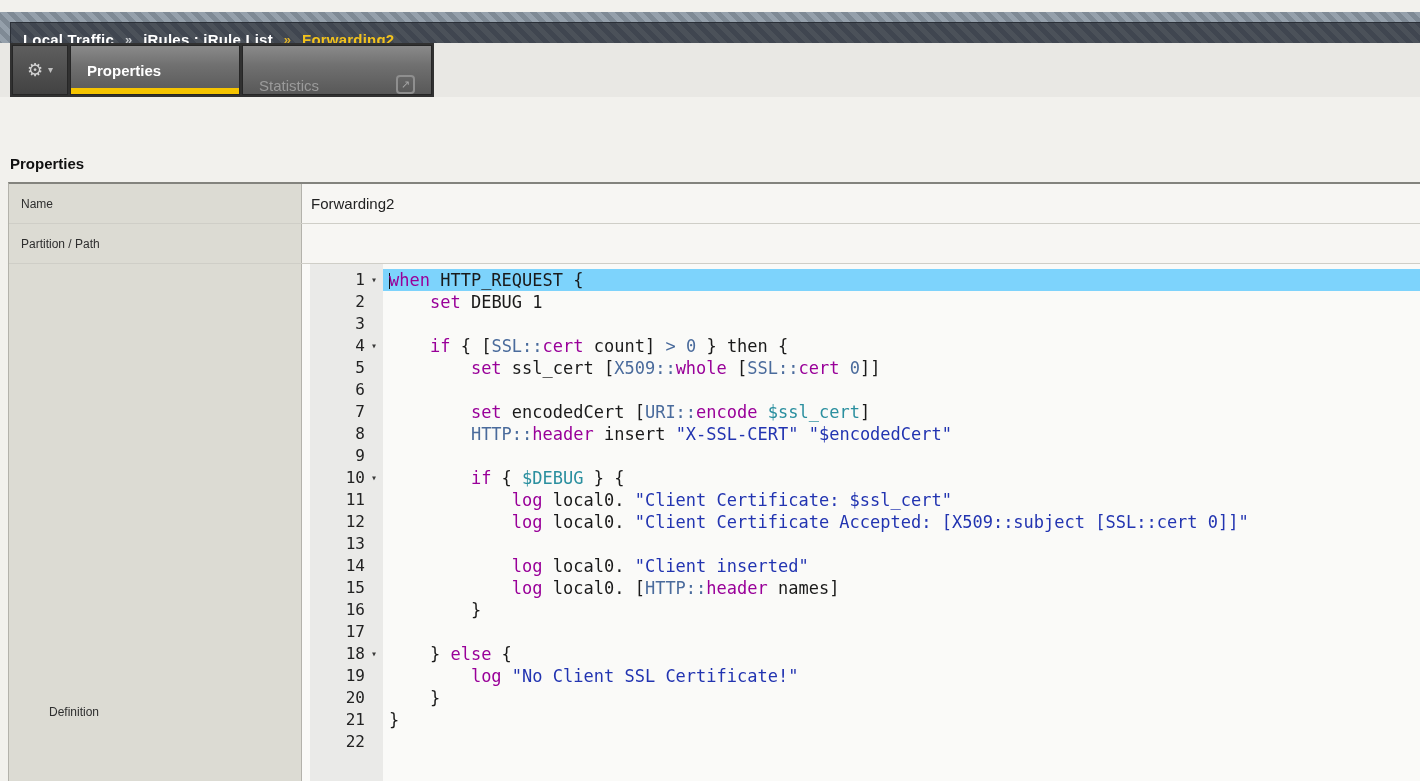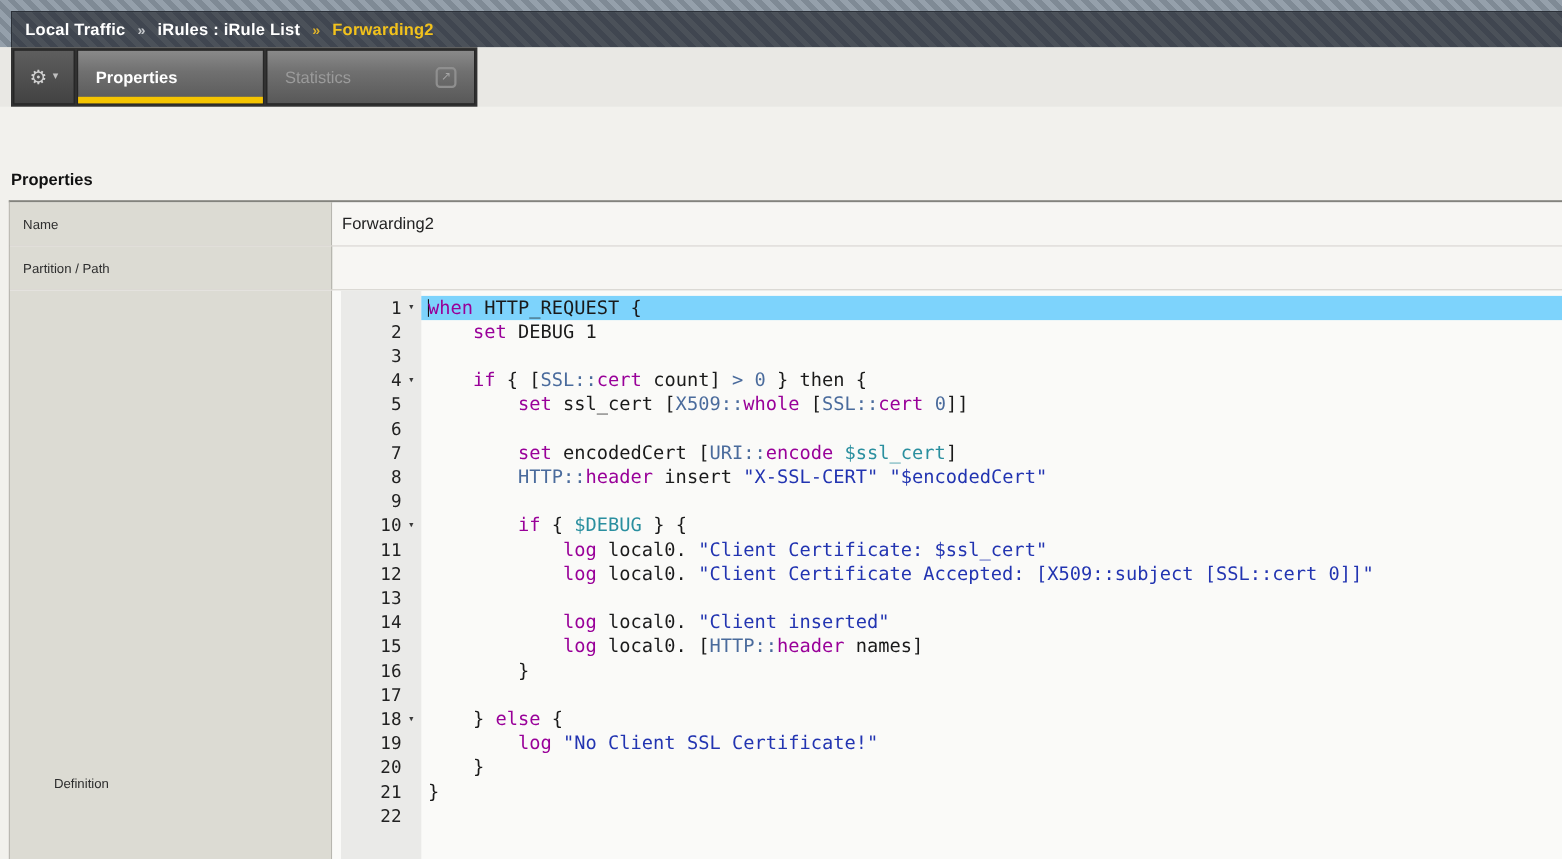--- a/index.html
+++ b/index.html
@@ -5,42 +5,42 @@
   :root{
     --kw:#990099; --ns:#4a6b9c; --str:#2234b1; --var:#2a8f9f; --code:#1a1a1a;
     --accent:#f5c400;
   }
   *{margin:0;padding:0;box-sizing:border-box;}
   html,body{width:1420px;height:781px;overflow:hidden;}
   body{font-family:"Liberation Sans",sans-serif;background:#f2f1ed;}
   #app{position:relative;width:1420px;height:781px;overflow:hidden;background:#f2f1ed;}
 
   
-  .stripes-band{position:absolute;left:0;top:0;width:100%;height:43px;
+  .stripes-band{position:absolute;left:0;top:12px;width:100%;height:43px;
     background:repeating-linear-gradient(45deg,#95a0ab 0 5px,#7f8a95 5px 10px);}
   .breadcrumb-bar{position:absolute;left:10px;top:10px;right:0;bottom:0;
     background:repeating-linear-gradient(45deg,#4b5159 0 5px,#404650 5px 10px);
     border-top:1px solid #2b3038;border-left:1px solid #2b3038;
     display:flex;align-items:center;padding-left:12px;gap:11px;}
   .crumb{color:#fff;font-size:15px;font-weight:bold;letter-spacing:.2px;}
   .crumb.current{color:#f2c21c;}
   .bc-sep{color:#c6c9cd;font-size:13px;font-weight:bold;}
   .bc-sep.current-sep{color:#dfb32b;}
 
   
   .tab-row{position:absolute;left:0;top:43px;width:100%;height:54px;background:#e9e8e4;}
   .tabbar{margin-left:10px;width:424px;height:54px;background:#313131;display:flex;padding:2px;gap:2px;}
   .gear-button{width:56px;height:100%;background:linear-gradient(180deg,#5e5e5e,#424242);
     border:1px solid #262626;display:flex;align-items:center;justify-content:center;gap:5px;cursor:pointer;}
   .gear-glyph{color:#d2d2d2;font-size:18px;line-height:1;}
   .gear-caret{color:#c0c0c0;font-size:10px;line-height:1;}
   .tab{position:relative;height:100%;background:linear-gradient(180deg,#8a8a8a 0%,#707070 40%,#585858 100%);
     border:1px solid #262626;display:flex;align-items:center;padding:0 16px;cursor:pointer;}
   .tab.properties{width:170px;}
-  .tab.statistics{width:190px;justify-content:space-between;}
+  .tab.statistics{width:190px;justify-content:space-between;align-items:flex-end;}
   .tab-label{font-size:15px;font-weight:bold;color:#fff;}
   .tab.statistics .tab-label{color:#9b9b9b;font-weight:normal;}
   .tab .active-underline{position:absolute;left:0;right:0;bottom:0;height:6px;background:var(--accent);}
   .extlink{width:19px;height:19px;border:2px solid #8f8f8f;border-radius:4px;
     display:flex;align-items:center;justify-content:center;color:#a5a5a5;font-size:11px;line-height:1;}
 
   
   .section-title{position:absolute;left:10px;top:155px;font-size:15px;font-weight:bold;color:#111;}
 
   

